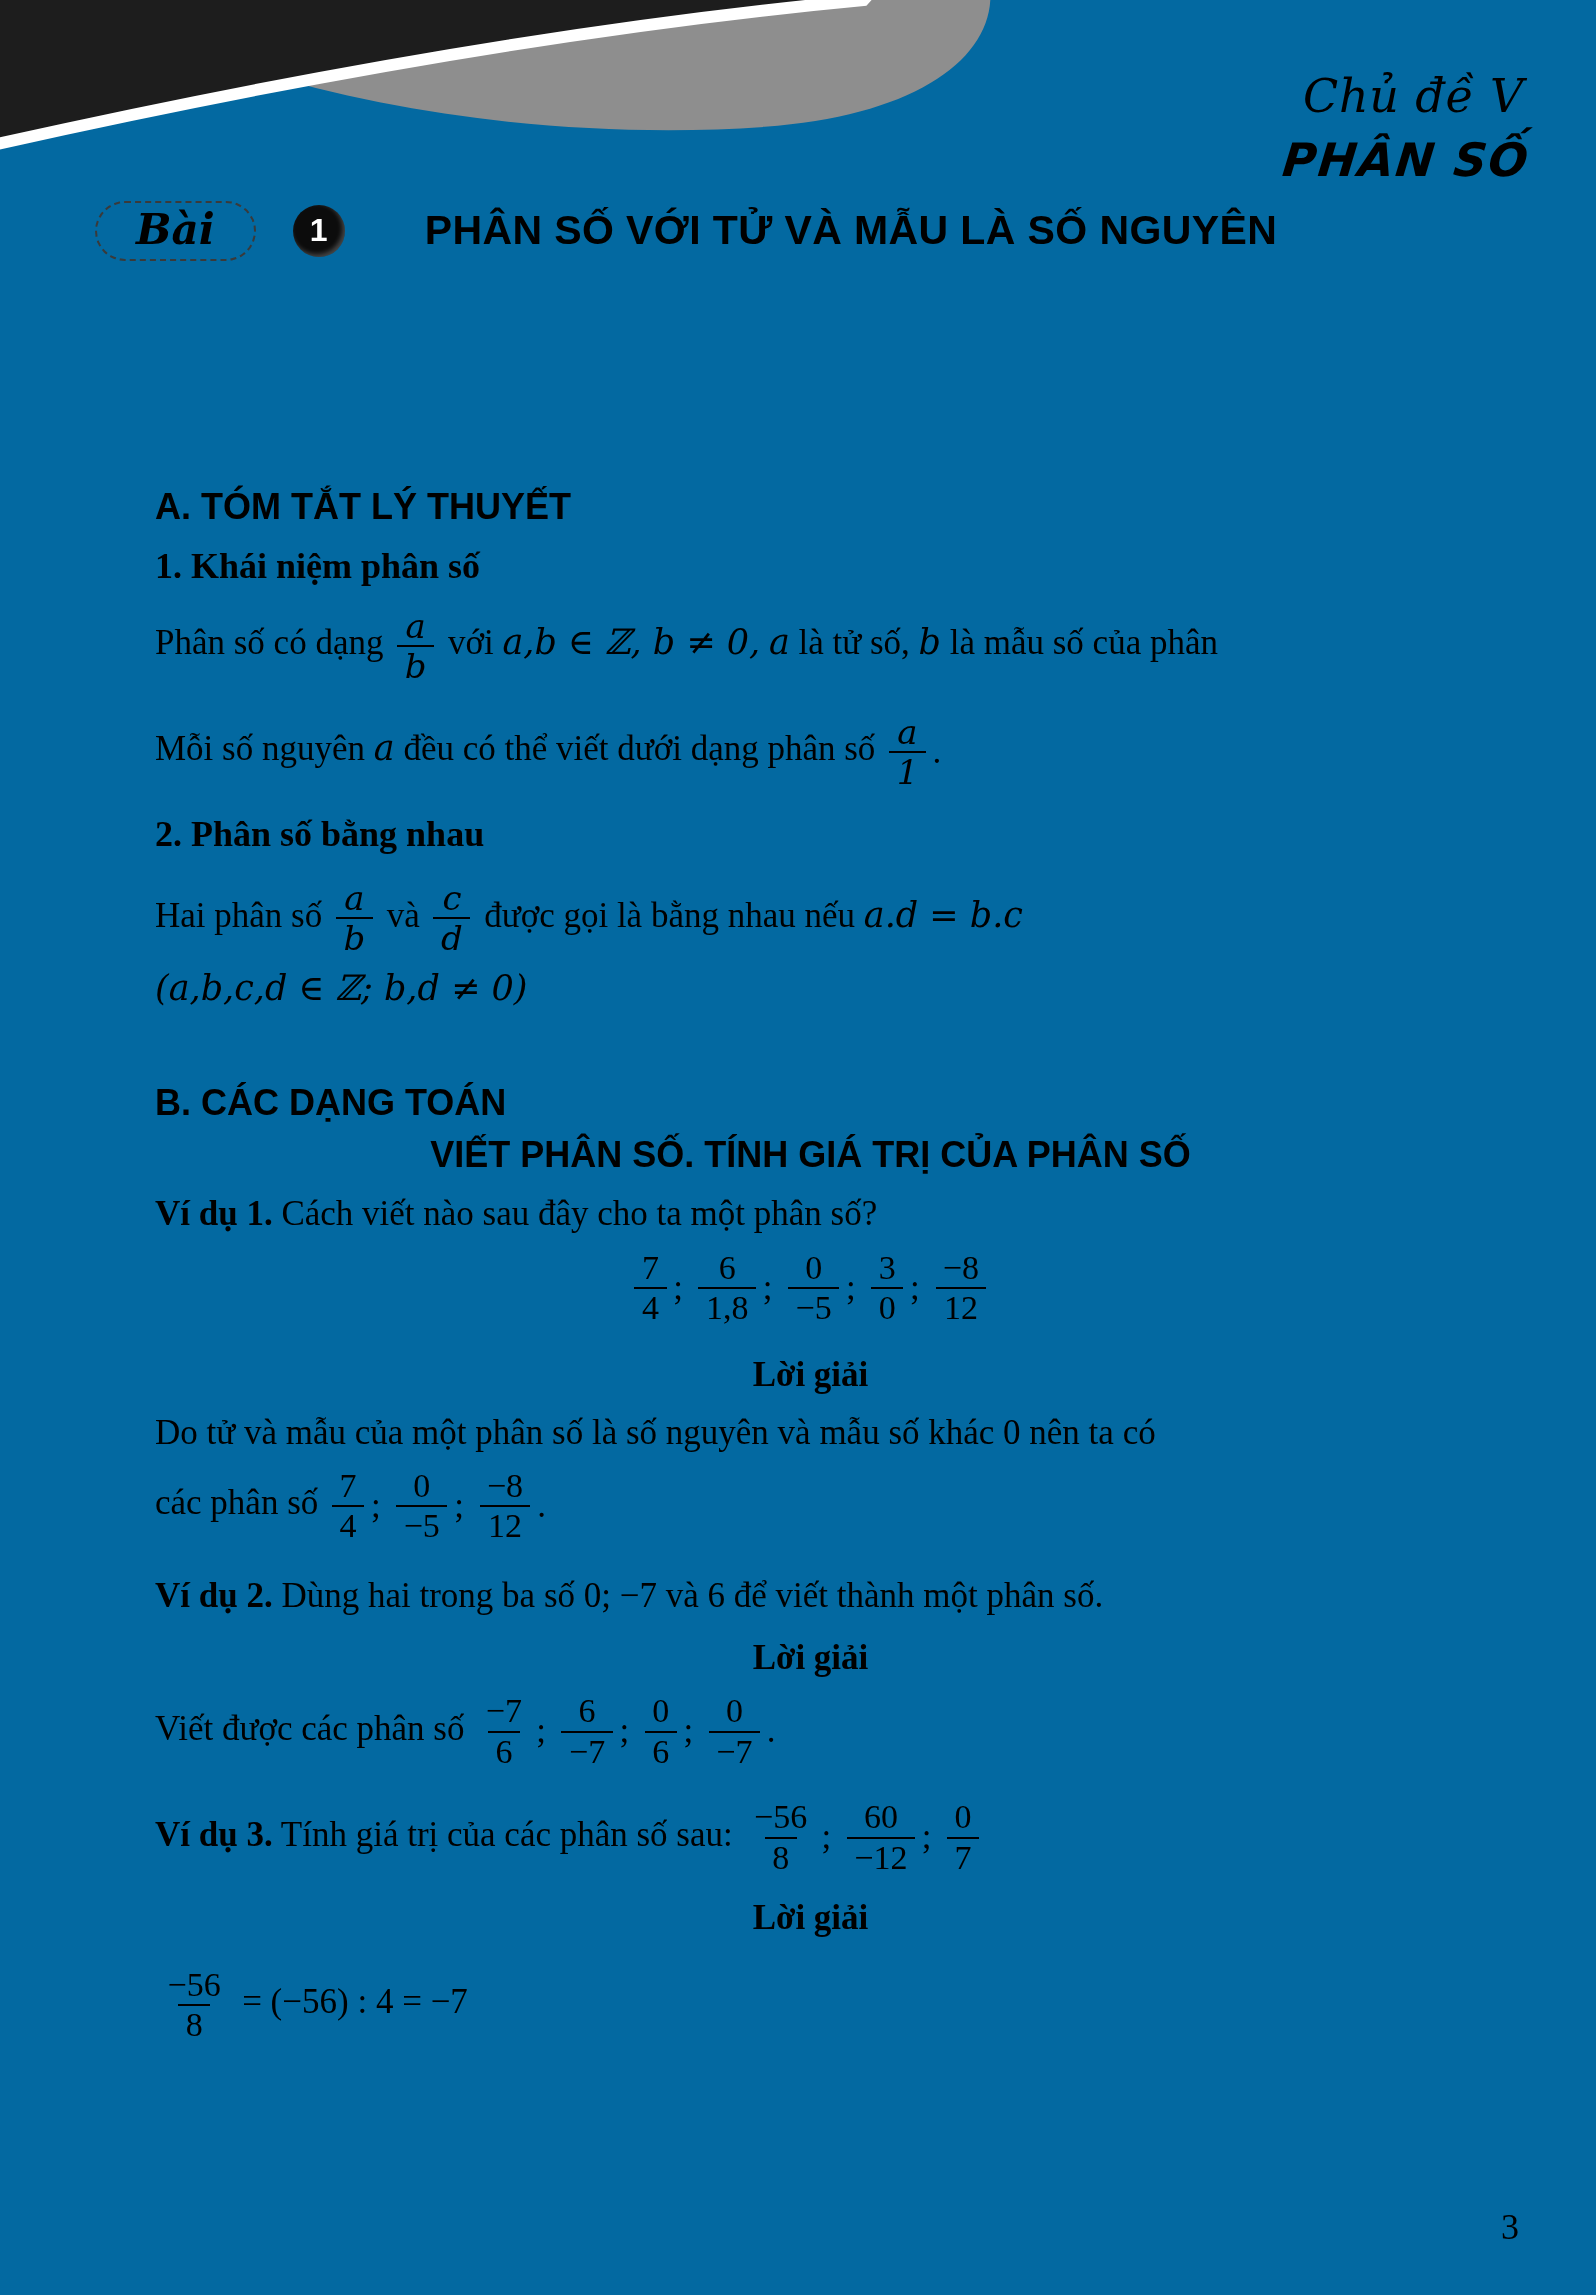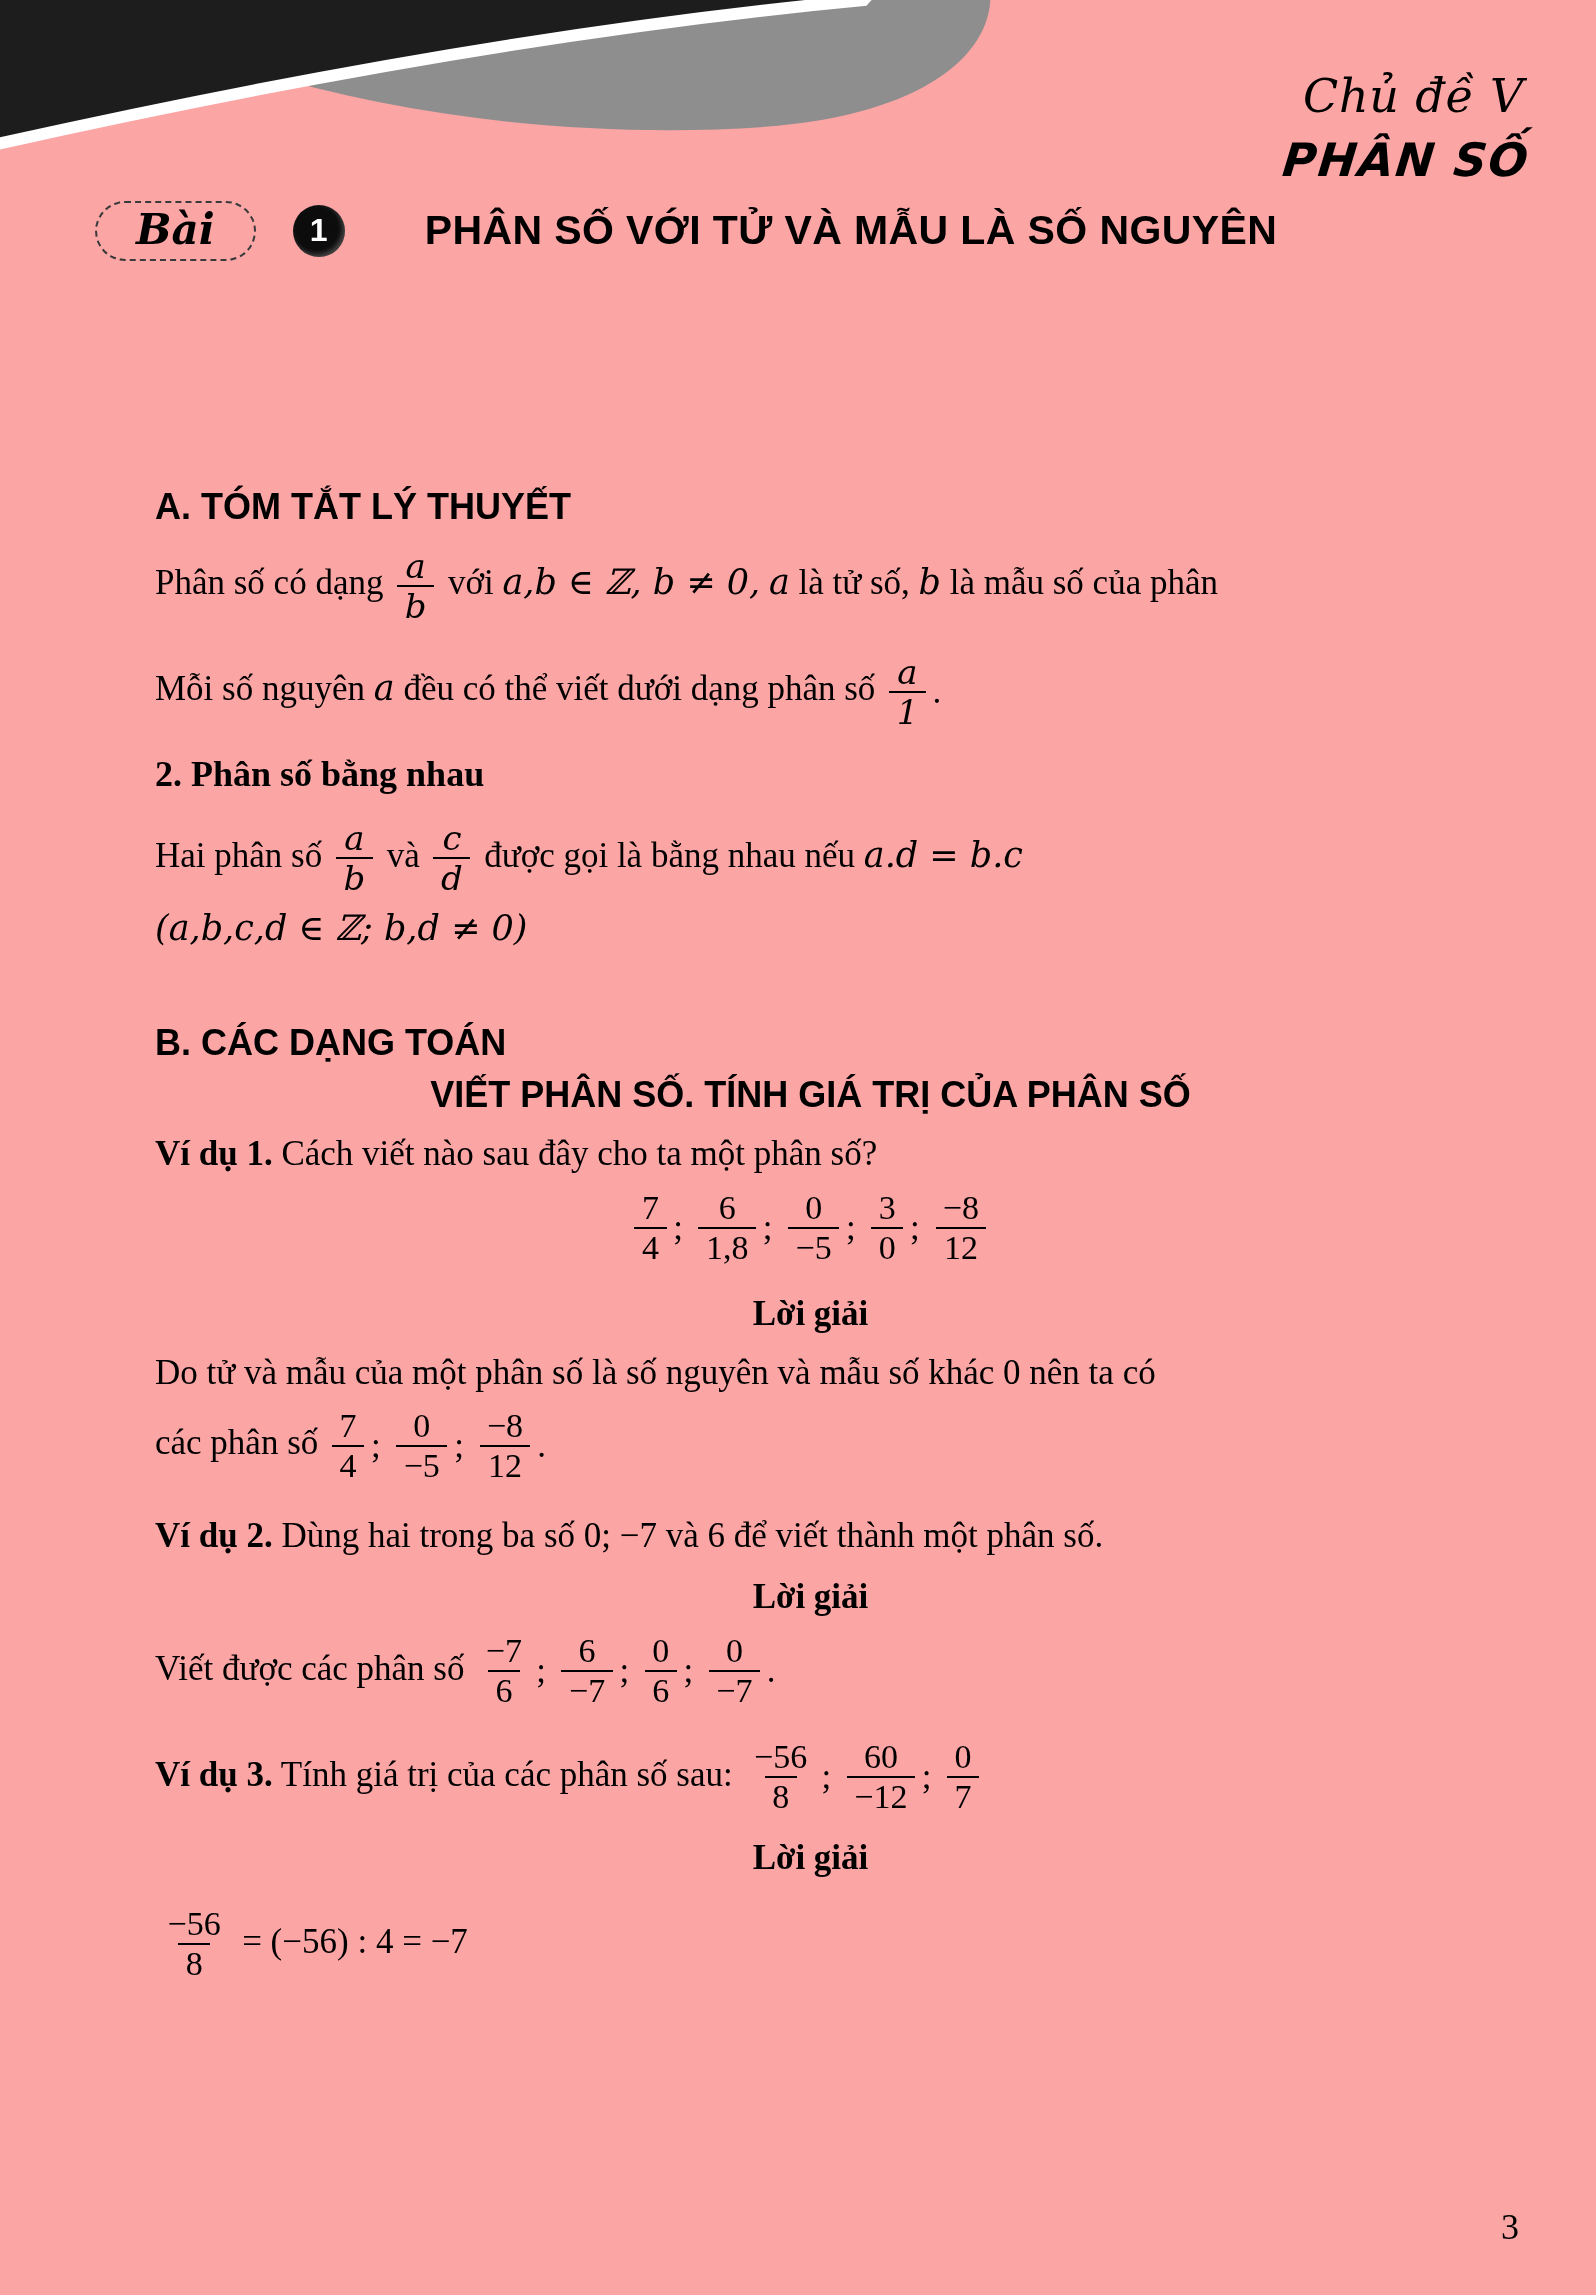--- a/index.html
+++ b/index.html
@@ -1,18 +1,18 @@
 <!DOCTYPE html>
 <html style="font-size:13.5px"><head>
 <meta charset="utf-8">
 <style>
   html,body{margin:0;padding:0;background:#e8e8e8;}
   .page{
     width:1597px;height:2295px;position:relative;margin:0 auto;
-    background:#fca5a5;color:#000;
+    background:#0369a1;color:#000;
     font-family:"Liberation Serif","DejaVu Serif",serif;
     overflow:hidden;
   }
   
   .swoosh{position:absolute;top:0;left:0;width:1597px;height:203px;display:block;}
   
   .hdr-topic{
     position:absolute;top:69px;right:73px;
     font-family:"DejaVu Serif",serif;font-style:italic;
     font-size:46px;letter-spacing:0.8px;
@@ -88,20 +88,21 @@
     <span class="lesson-circle">
       <span>1</span>
     </span>
     <span class="lesson-title">PHÂN SỐ VỚI TỬ VÀ MẪU LÀ SỐ NGUYÊN</span>
   </div>
 
   <div class="content">
 
     <p class="line h-sans">A. TÓM TẮT LÝ THUYẾT</p>
 
+    <p class="line h-serif mt15">1. Khái niệm phân số</p>
 
     <p class="line indent mt15">
       <span>Phân số có dạng</span>
       <span class="frac var">
           <span class="num">a</span>
           <span class="den">b</span>
         </span>
       <span>với</span>
       <span class="math">a,b ∈ ℤ, b ≠ 0,</span>
       <span class="math">a</span>

